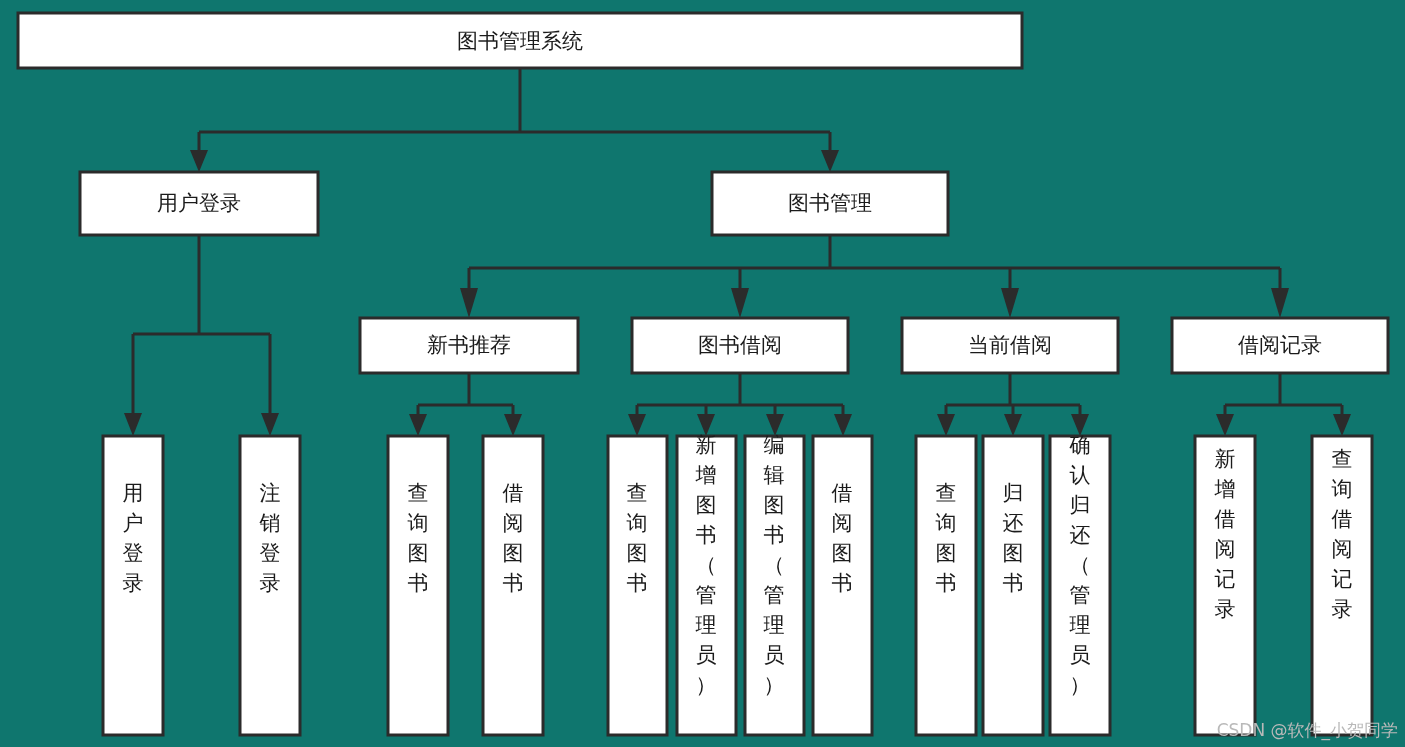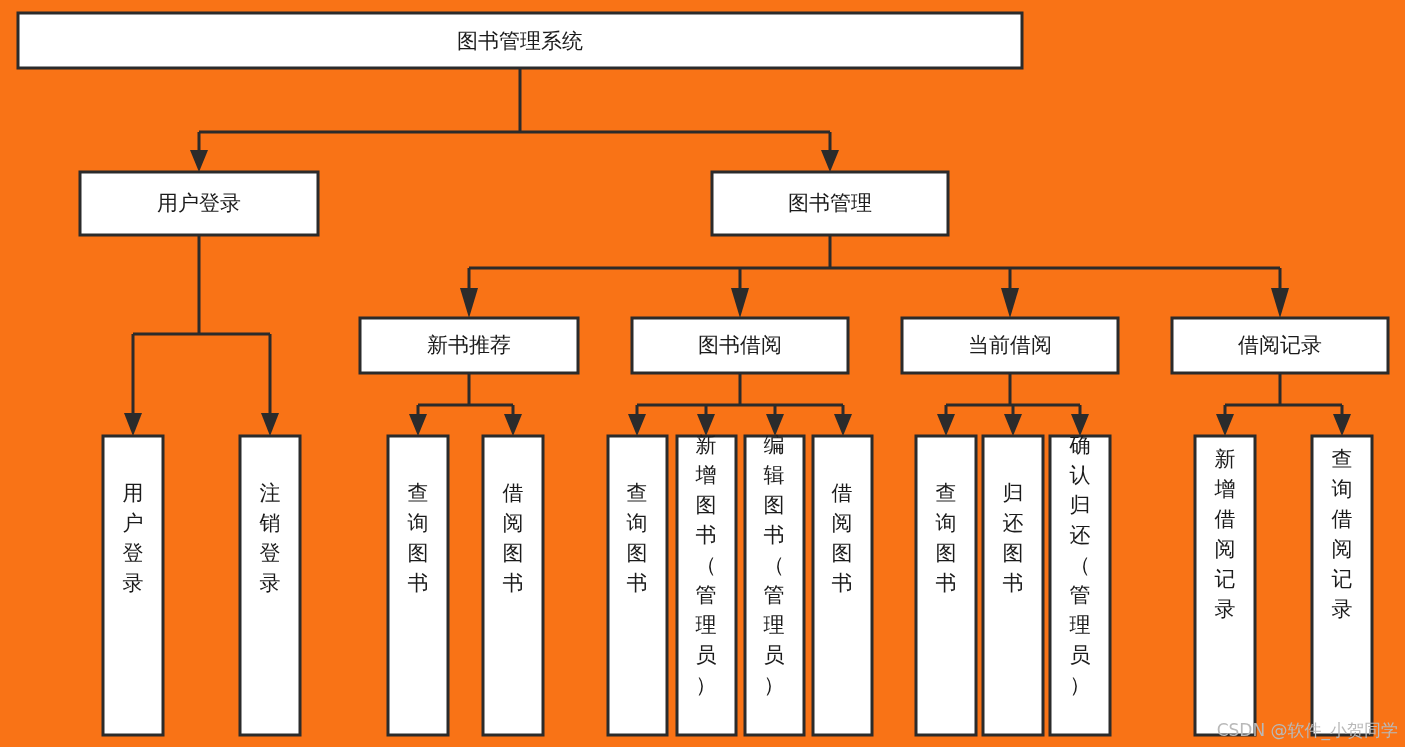--- a/index.html
+++ b/index.html
@@ -8,21 +8,21 @@
     padding: 0;
     background: #ffffff;
   }
   body {
     font-family: "DejaVu Sans", "Liberation Sans", sans-serif;
   }
   #diagram-root {
     position: relative;
     width: 1405px;
     height: 747px;
-    background: #f97316;
+    background: #0f766e;
     overflow: hidden;
   }
   svg.diagram-canvas {
     position: absolute;
     left: 0;
     top: 0;
     width: 1405px;
     height: 747px;
   }
   .node-box {

